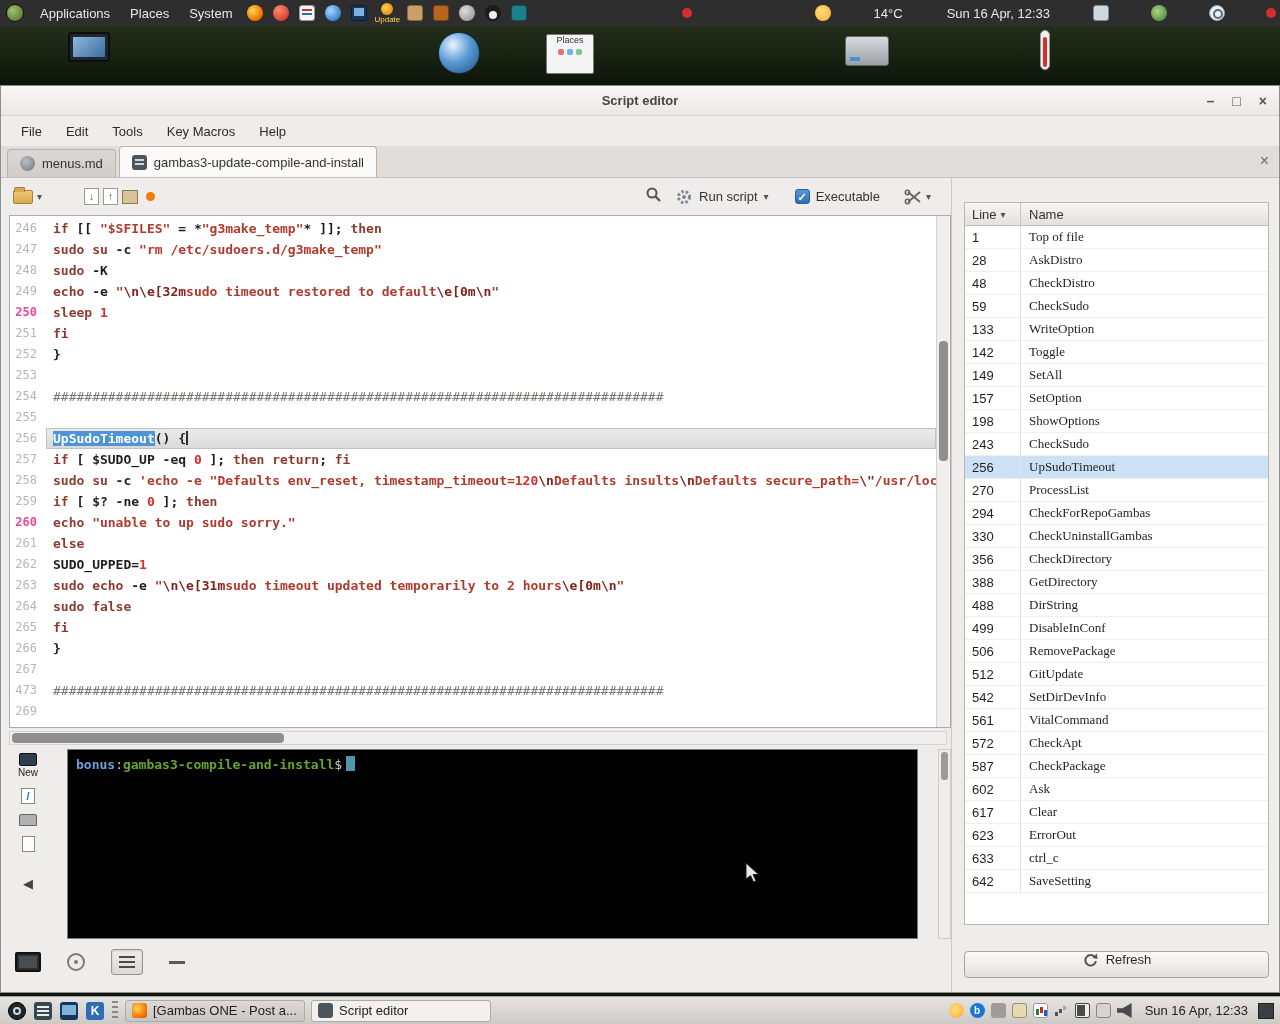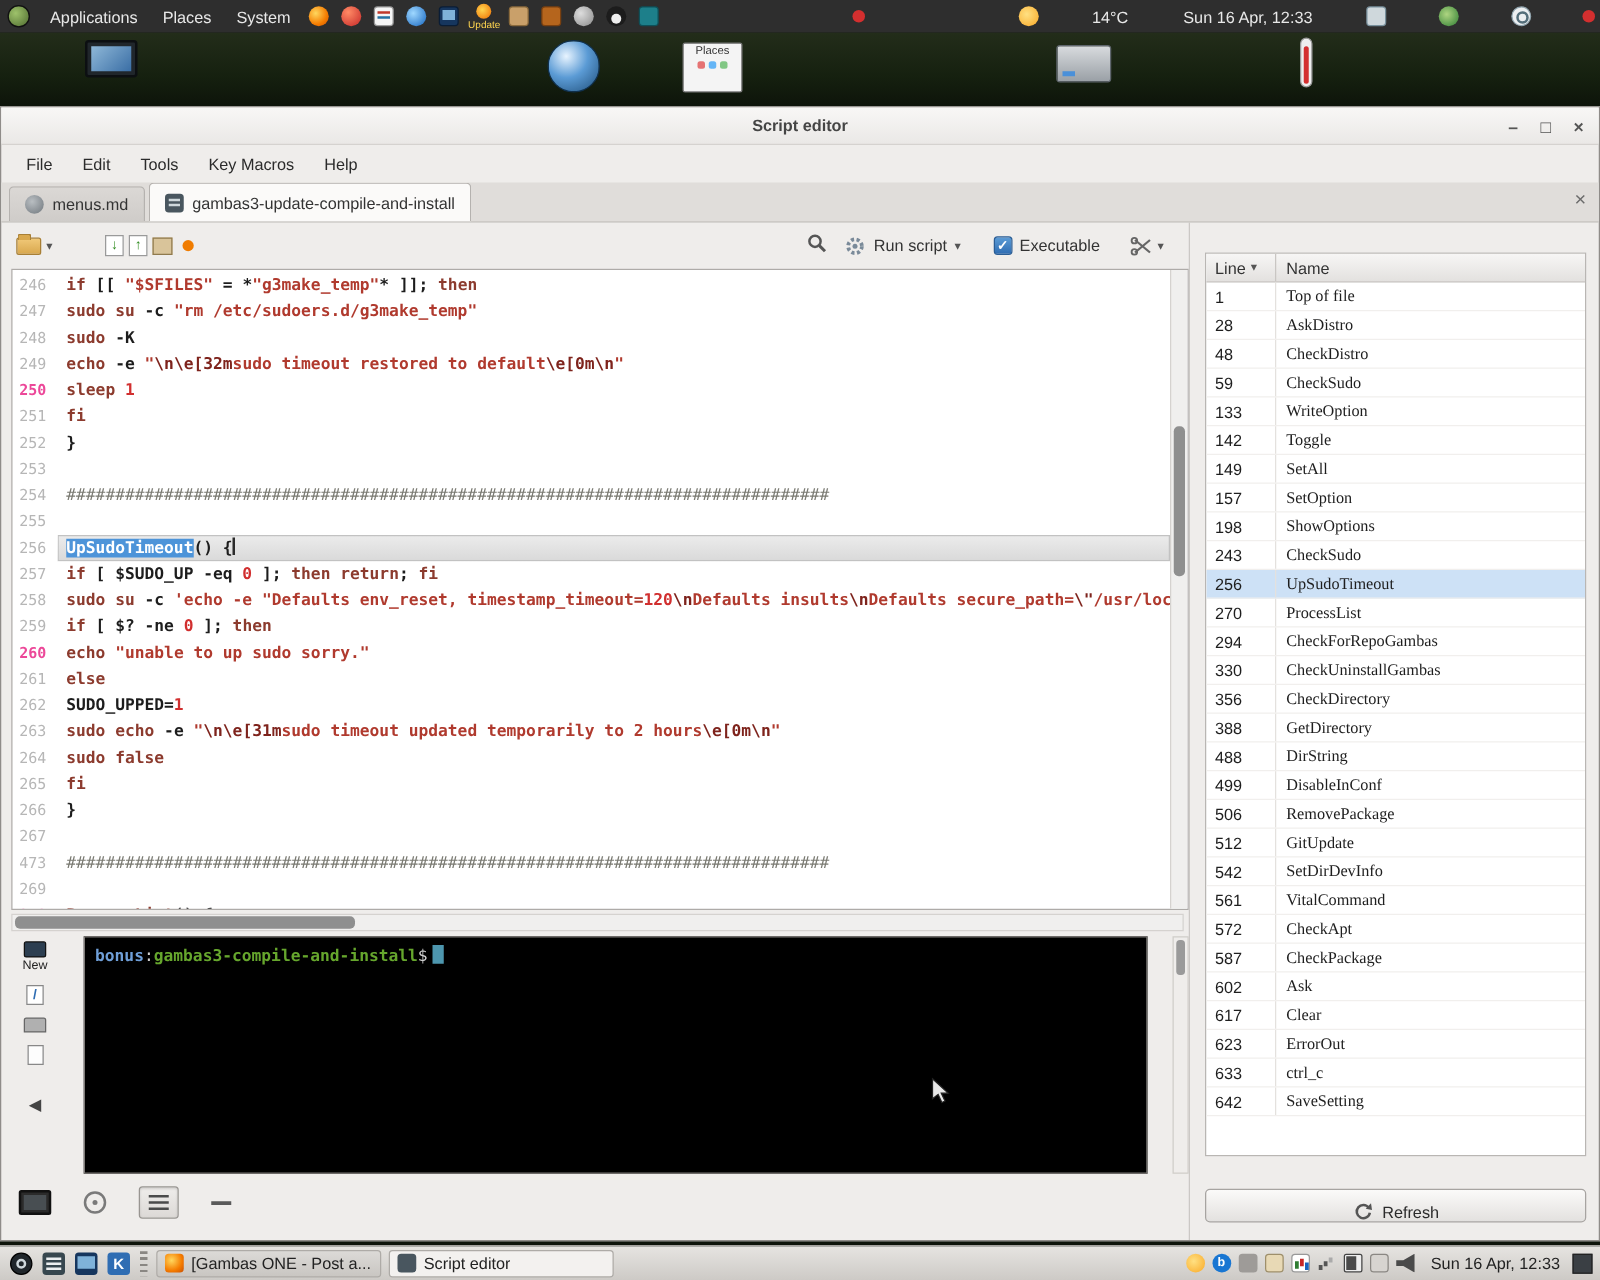--- a/index.html
+++ b/index.html
@@ -145,21 +145,21 @@
   .fhead { height:23px; display:flex; background:linear-gradient(#f7f6f5,#e3e1df); border-bottom:1px solid #c2bfbc; font-size:13px; color:#333; }
   .fh-line { width:56px; padding-left:7px; display:flex; align-items:center; gap:4px; border-right:1px solid #c9c6c3; }
   .fh-name { flex:1; padding-left:8px; display:flex; align-items:center; }
   .fbody { flex:1; overflow:hidden; font-size:13px; color:#1e1e1e; }
   .frow { display:flex; height:23px; align-items:center; border-bottom:1px solid #f1efed; }
   .frow.selected { background:#cde1f6; }
   .fcol-line { width:56px; padding-left:7px; border-right:1px solid #e4e1de; height:100%; display:flex; align-items:center; }
   .fcol-name { flex:1; padding-left:8px;font-family:Liberation Serif, serif; }
   .refresh-row { margin-top:10px; }
   .refresh-btn { width:100%; height:27px; background:linear-gradient(#fbfaf9,#e3e1df); border:1px solid #a7a4a1; border-radius:4px;
-    display:flex; align-items:flex-end; justify-content:center; gap:8px; font-size:13px; color:#2b2b2b; font-family:"Liberation Sans",sans-serif;margin-top:16px; }
+    display:flex; align-items:flex-start; justify-content:center; gap:8px; font-size:13px; color:#2b2b2b; font-family:"Liberation Sans",sans-serif;margin-top:16px; }
 
   
   .taskbar { position:absolute; bottom:0; left:0; right:0; height:28px; background:linear-gradient(#e6e4e1,#cdcac6);
     border-top:1px solid #a5a29f; display:flex; align-items:center; font-size:13px; color:#222; z-index:30; padding:0 4px; }
   .tk-ico { width:18px; height:18px; border-radius:3px; margin:0 4px; position:relative; }
   .tk-menu { background:#20262b; border-radius:50%; border:1px solid #000; }
   .tk-menu::after { content:""; position:absolute; inset:4px; border:2px solid #cfd8dc; border-radius:50%; }
   .tk-list { background:#37474f; }
   .tk-list::after { content:""; position:absolute; left:3px; right:3px; top:4px; height:2px; background:#eceff1; box-shadow:0 4px 0 #eceff1, 0 8px 0 #eceff1; }
   .tk-display { background:#16365e; }

